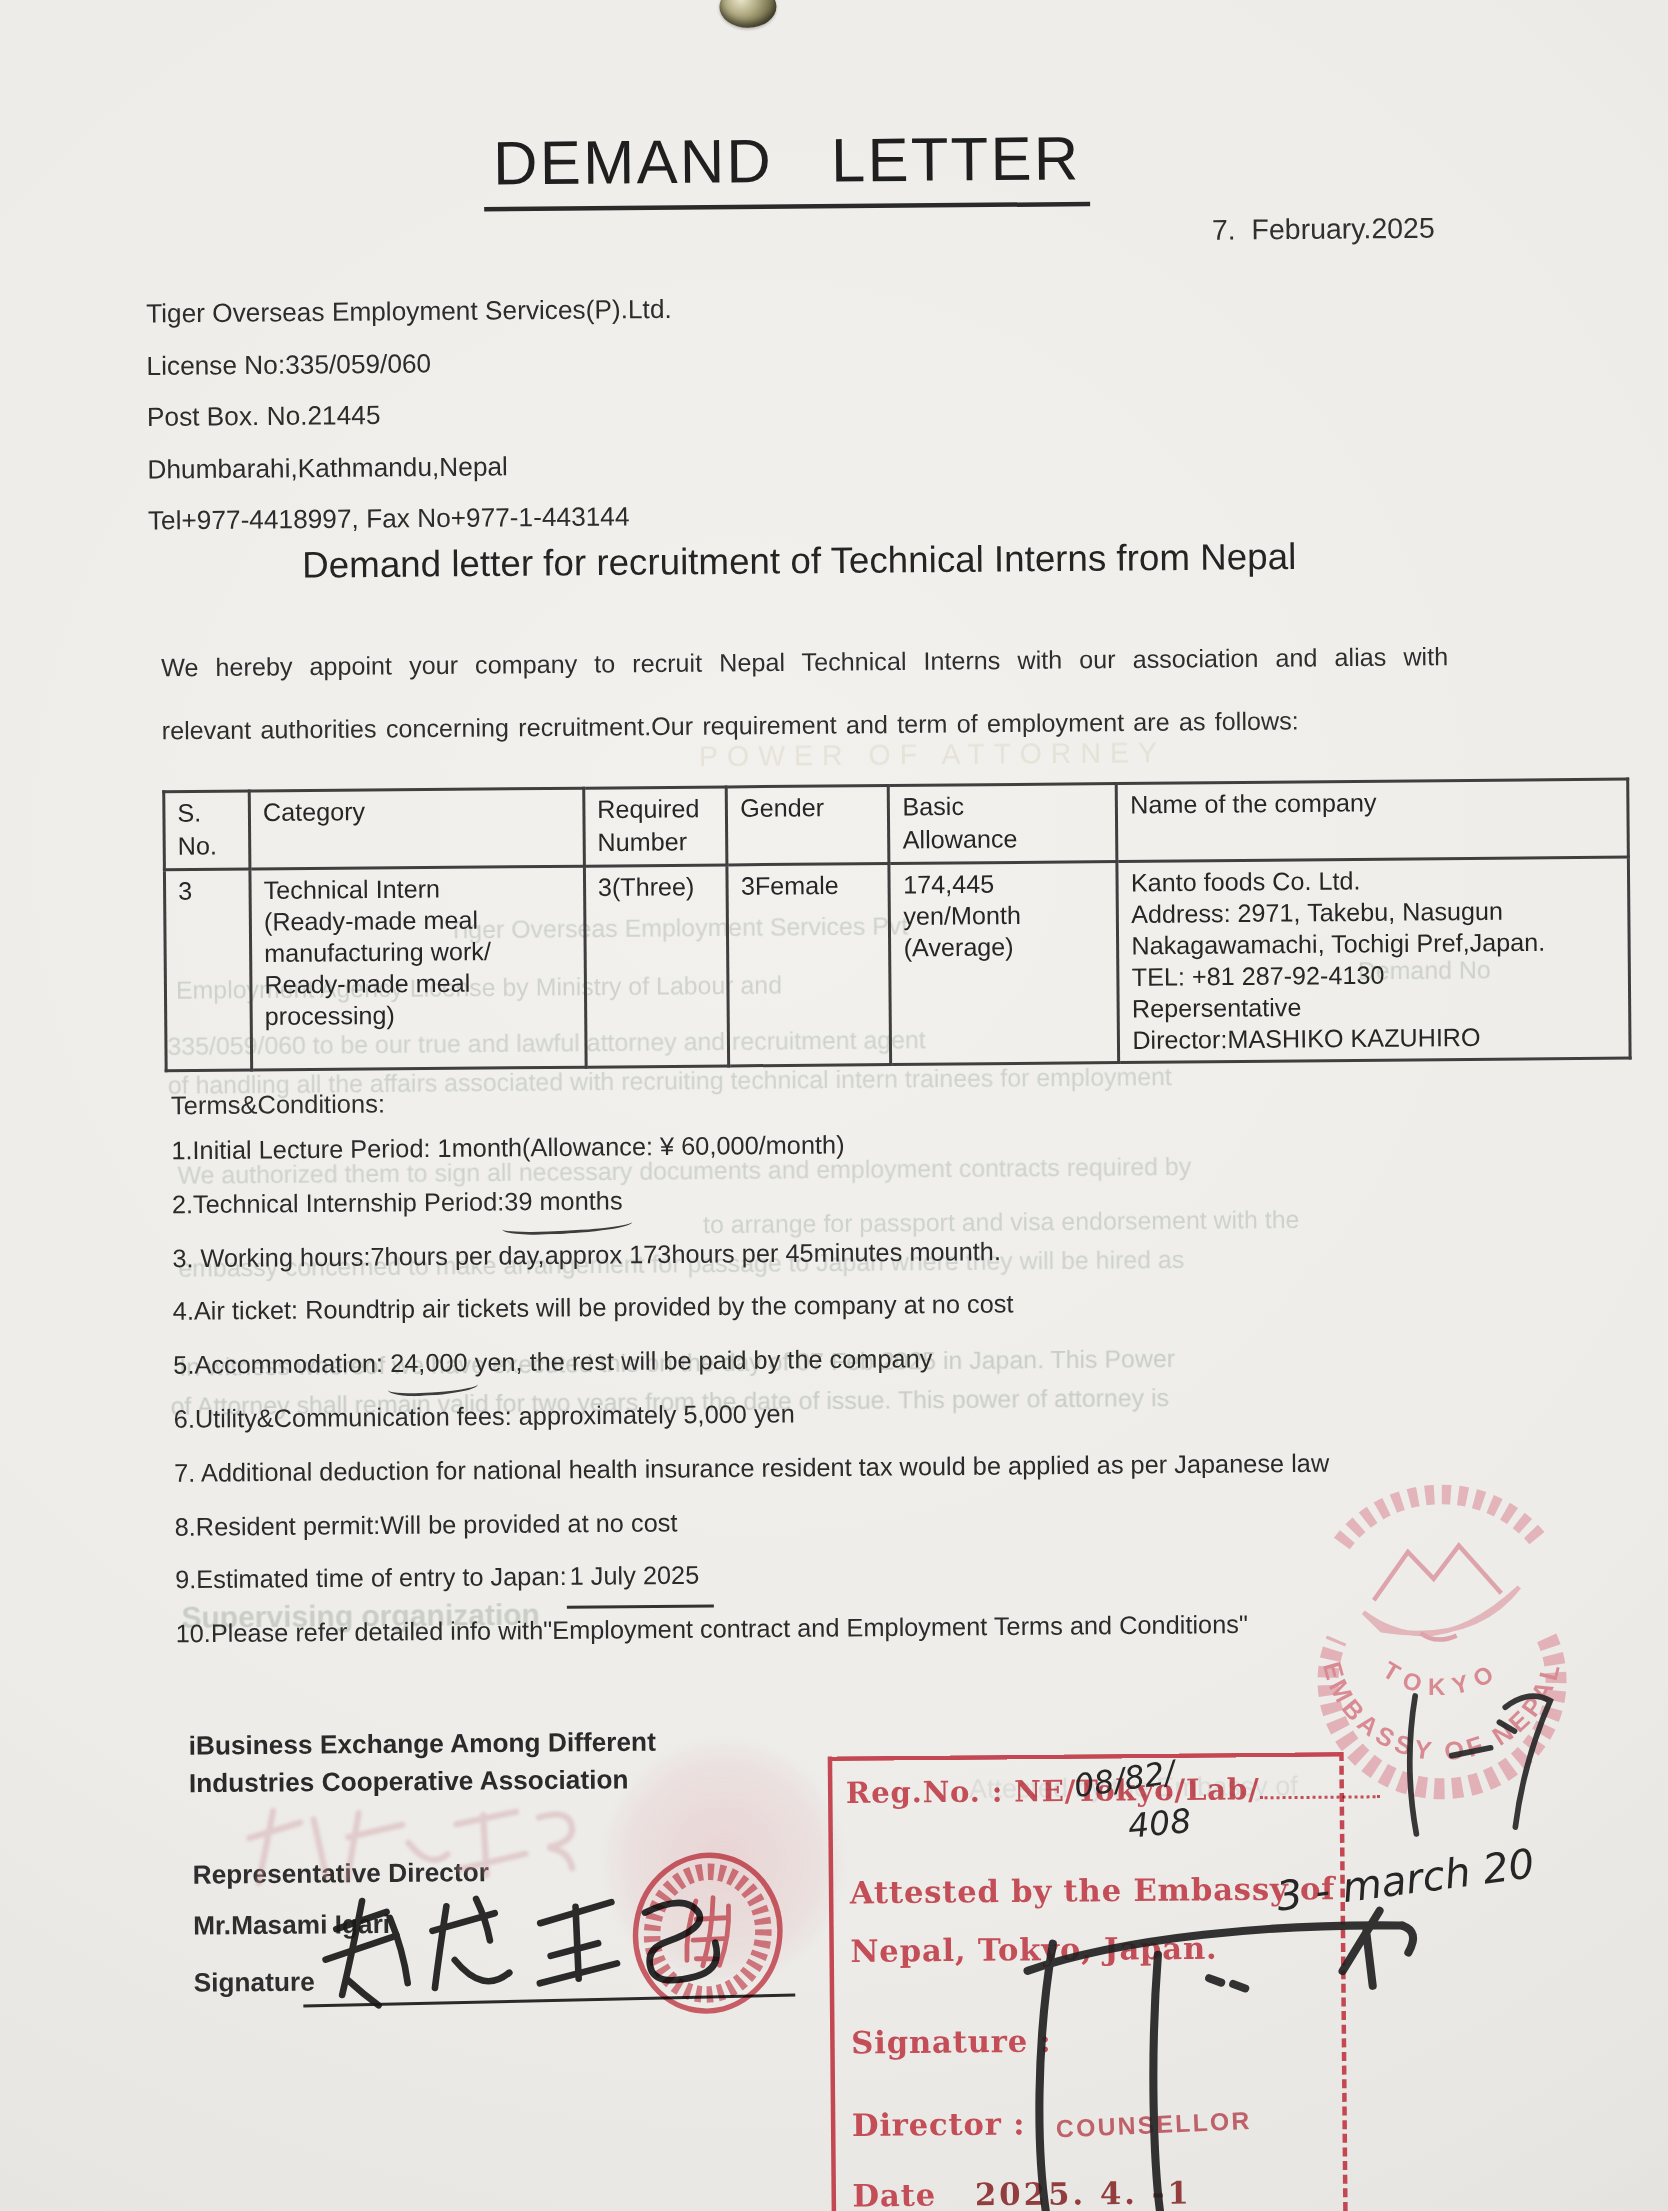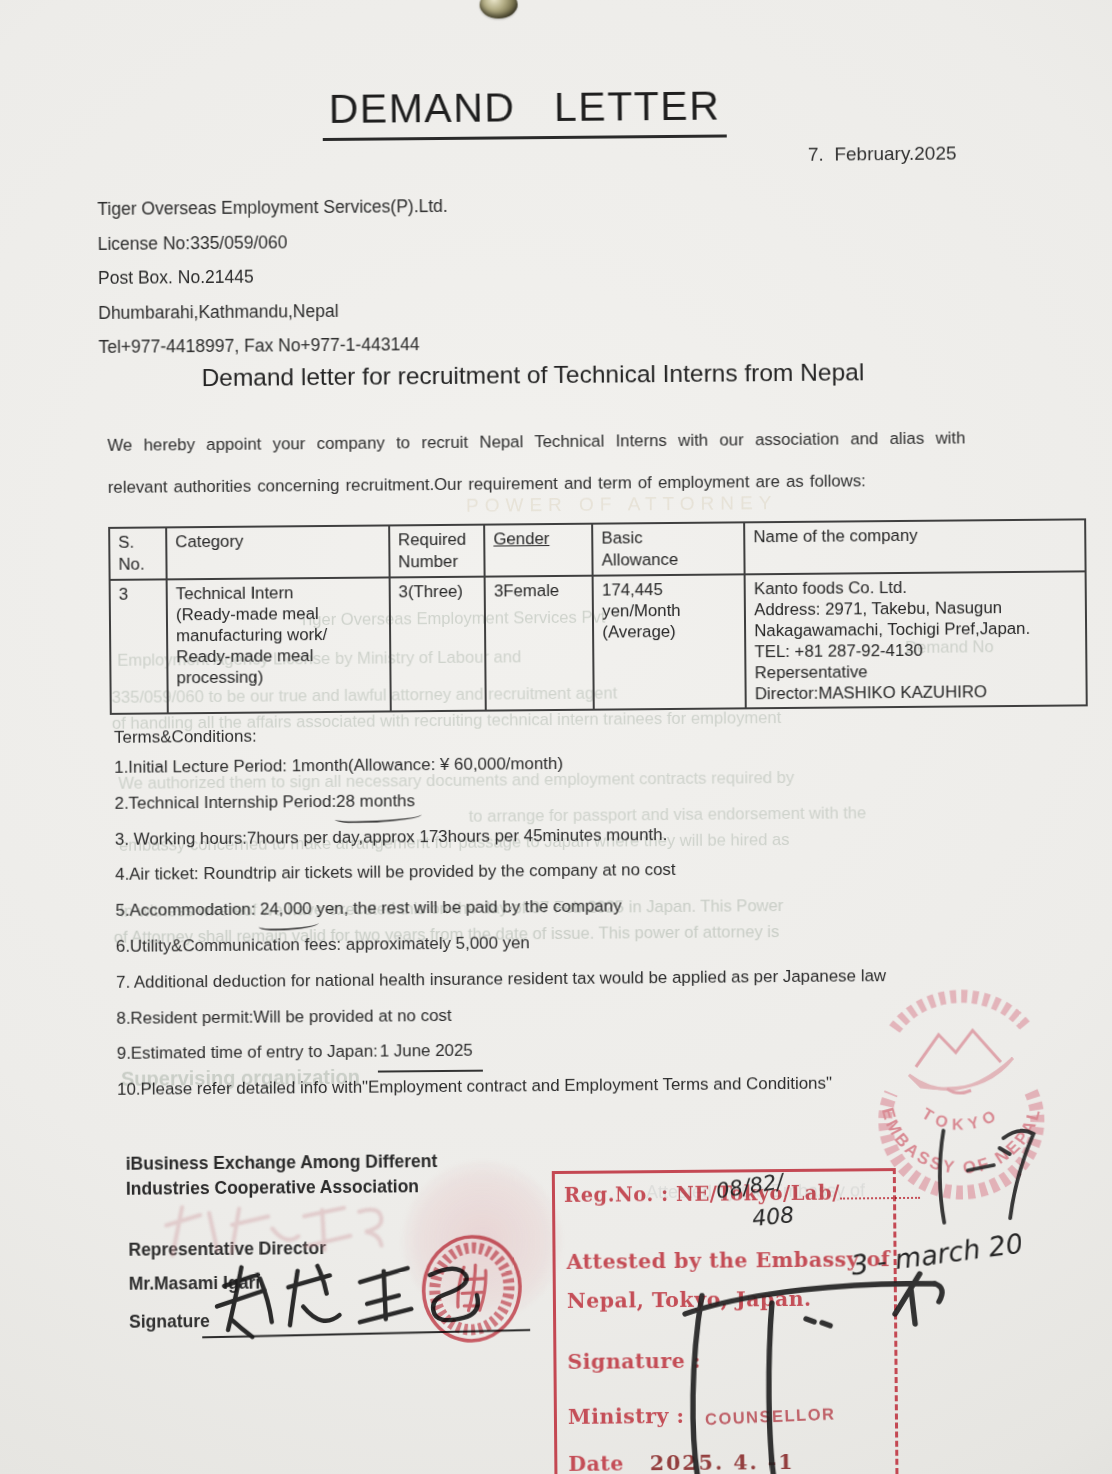--- a/index.html
+++ b/index.html
@@ -23,21 +23,21 @@
   .intro{left:110px;top:432px;width:858px;font-size:16.8px;color:#2e2e2e;}
   .intro .l1{display:block;text-align:justify;text-align-last:justify;word-spacing:3px;}
   .intro .l2{display:block;margin-top:22px;word-spacing:1.5px;}
   
   table.demand{left:110px;top:523px;position:absolute;border-collapse:collapse;width:978px;
     font-size:16.8px;color:#262626;}
   table.demand td{border:2px solid #3f3f3f;vertical-align:top;padding:3px 8px;line-height:22px;}
   table.demand tr.hd td{height:44px;}
   table.demand tr.bd td{height:122px;line-height:21px;}
   td.c-sno{width:40px;} td.c-cat{width:212px;} td.c-req{width:78px;}
-  td.c-gen{width:92px;text-decoration:underline;} td.c-all{width:138px;} td.c-com{width:336px;}
+  td.c-gen{width:92px;} td.c-all{width:138px;} td.c-com{width:336px;}
   .company-cell{line-height:20.5px;}
   
   .terms-hd{left:114px;top:724px;font-size:17px;}
   .terms{left:114px;top:746px;width:960px;font-size:16.9px;line-height:35.8px;color:#2b2b2b;}
   .terms div{white-space:nowrap;}
   .ul-curve{position:relative;display:inline-block;}
   .ul-curve::after{content:"";position:absolute;left:-2px;right:-6px;bottom:-3px;height:8px;
     border-bottom:2.6px solid #3d3d3d;border-radius:0 0 100% 55%/0 0 10px 7px;transform:rotate(-1.6deg);}
   .ul-straight{display:inline-block;border-bottom:2.6px solid #333;padding:0 10px 1px 2px;margin-bottom:-4px;}
   
@@ -144,28 +144,28 @@
 TEL: +81 287-92-4130
 Repersentative
 Director:MASHIKO KAZUHIRO</td>
       </tr>
     </tbody>
       </table>
 
     <div class="abs terms-hd">Terms&amp;Conditions:</div>
     <div class="abs terms">
       <div><span>1.Initial Lecture Period: 1month(Allowance: ¥ 60,000/month)</span></div>
-      <div><span>2.Technical Internship Period:</span><span class="ul-curve">28 months</span></div>
+      <div><span>2.Technical Internship Period:</span><span class="ul-curve">39 months</span></div>
       <div><span>3. Working hours:7hours per day,approx 173hours per 45minutes mounth.</span></div>
       <div><span>4.Air ticket: Roundtrip air tickets will be provided by the company at no cost</span></div>
       <div><span>5.Accommodation: </span><span class="ul-curve">24,000</span><span> yen, the rest will be paid by the company</span></div>
       <div><span>6.Utility&amp;Communication fees: approximately 5,000 yen</span></div>
       <div><span>7. Additional deduction for national health insurance resident tax would be applied as per Japanese law</span></div>
       <div><span>8.Resident permit:Will be provided at no cost</span></div>
-      <div><span>9.Estimated time of entry to Japan:</span><span class="ul-straight">1 June 2025</span></div>
+      <div><span>9.Estimated time of entry to Japan:</span><span class="ul-straight">1 July 2025</span></div>
       <div><span>10.Please refer detailed info with"Employment contract and Employment Terms and Conditions"</span></div>
     </div>
 
     <div class="abs org">
       <div>iBusiness Exchange Among Different</div>
       <div>Industries Cooperative Association</div>
     </div>
     <div class="abs role">Representative Director</div>
     <div class="abs pname">Mr.Masami Igari</div>
     <div class="abs siglabel">Signature</div>
@@ -234,21 +234,21 @@
     </svg>
 
     <div class="abs att-box"></div>
     <div class="stamp-text" style="left:560px;top:1184px;font-size:19.5px;">
       <span>Reg.No. : NE/Tokyo/Lab/</span><span class="dotted-seg"></span>
     </div>
     <div class="stamp-text" style="left:562px;top:1250px;font-size:20.5px;">Attested by the Embassy of</div>
     <div class="stamp-text" style="left:562px;top:1289px;font-size:20.5px;">Nepal, Tokyo, Japan.</div>
     <div class="stamp-text" style="left:562px;top:1350px;font-size:20.5px;">Signature :</div>
     <div class="stamp-text" style="left:562px;top:1405px;font-size:20.5px;">
-      <span>Ministry :</span><span class="counsellor">COUNSELLOR</span>
+      <span>Director :</span><span class="counsellor">COUNSELLOR</span>
     </div>
     <div class="stamp-text" style="left:562px;top:1452px;font-size:20.5px;">
       <span>Date</span><span class="dateval">2025. 4. -1</span>
     </div>
 
     <div class="handink" style="left:712px;top:1176px;font-size:21px;transform:rotate(-8deg);">08/82/</div>
     <div class="handink" style="left:748px;top:1206px;font-size:22px;transform:rotate(-5deg);">408</div>
     <div class="handink" style="left:846px;top:1242px;font-size:27px;transform:rotate(-7deg);">3 - march 20</div>
 
     <svg class="abs" style="left:918px;top:1112px;" width="120" height="150" viewBox="0 0 120 150">

